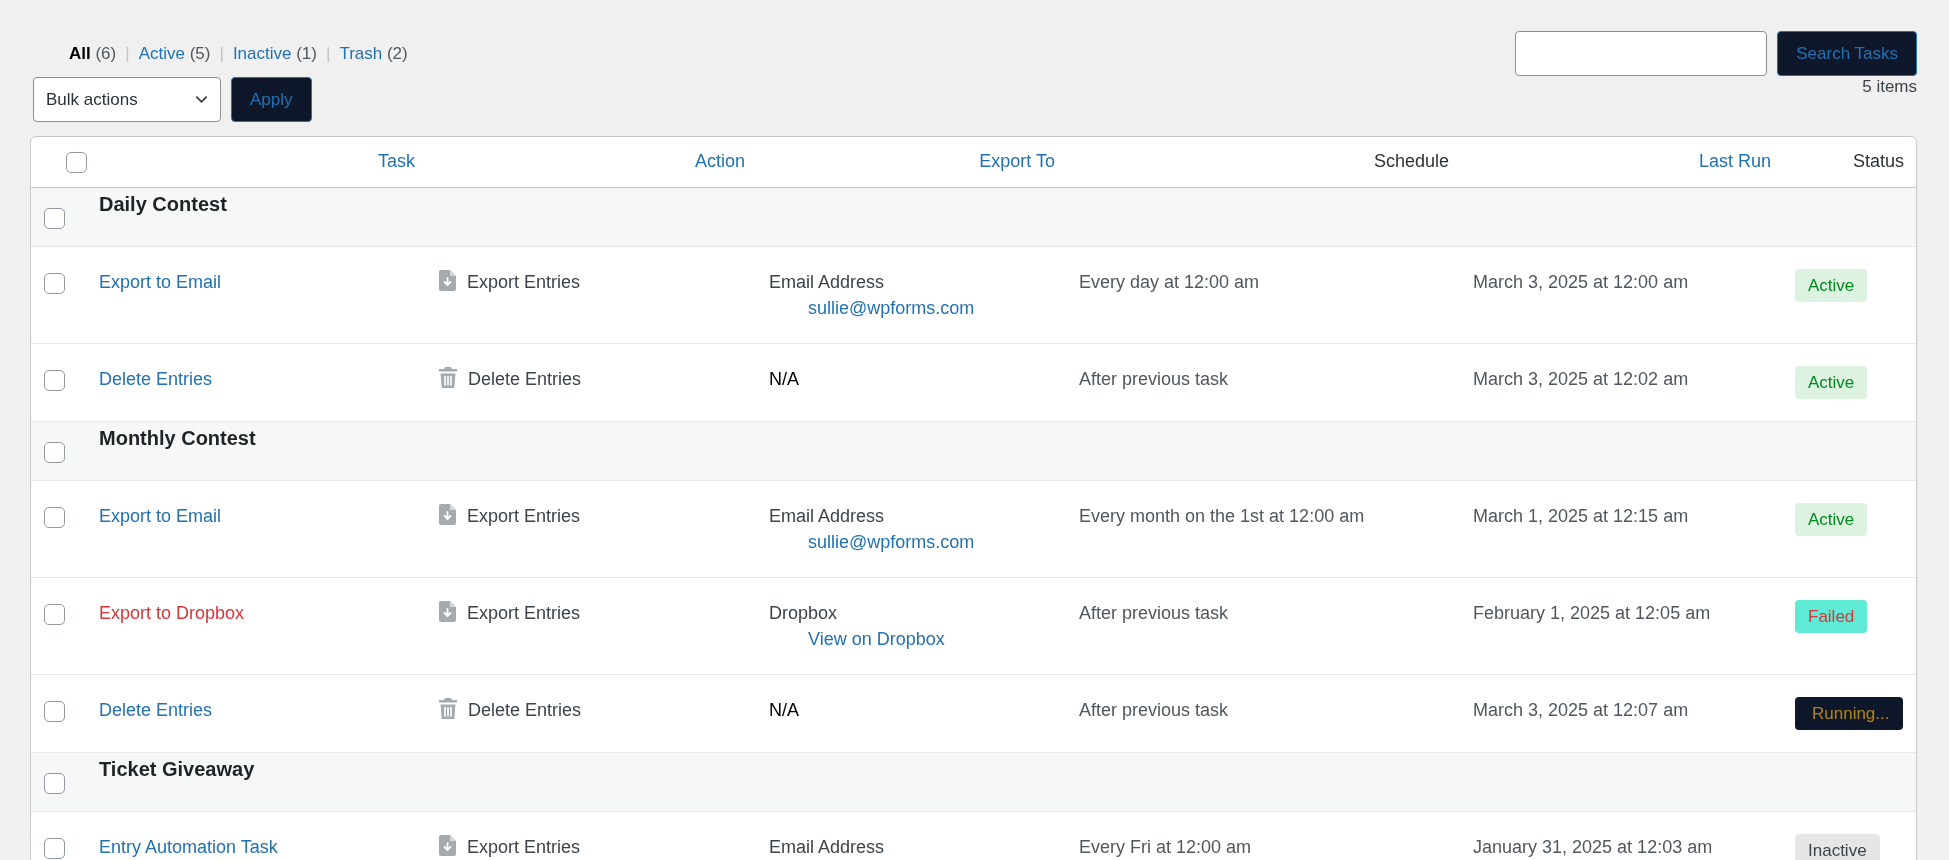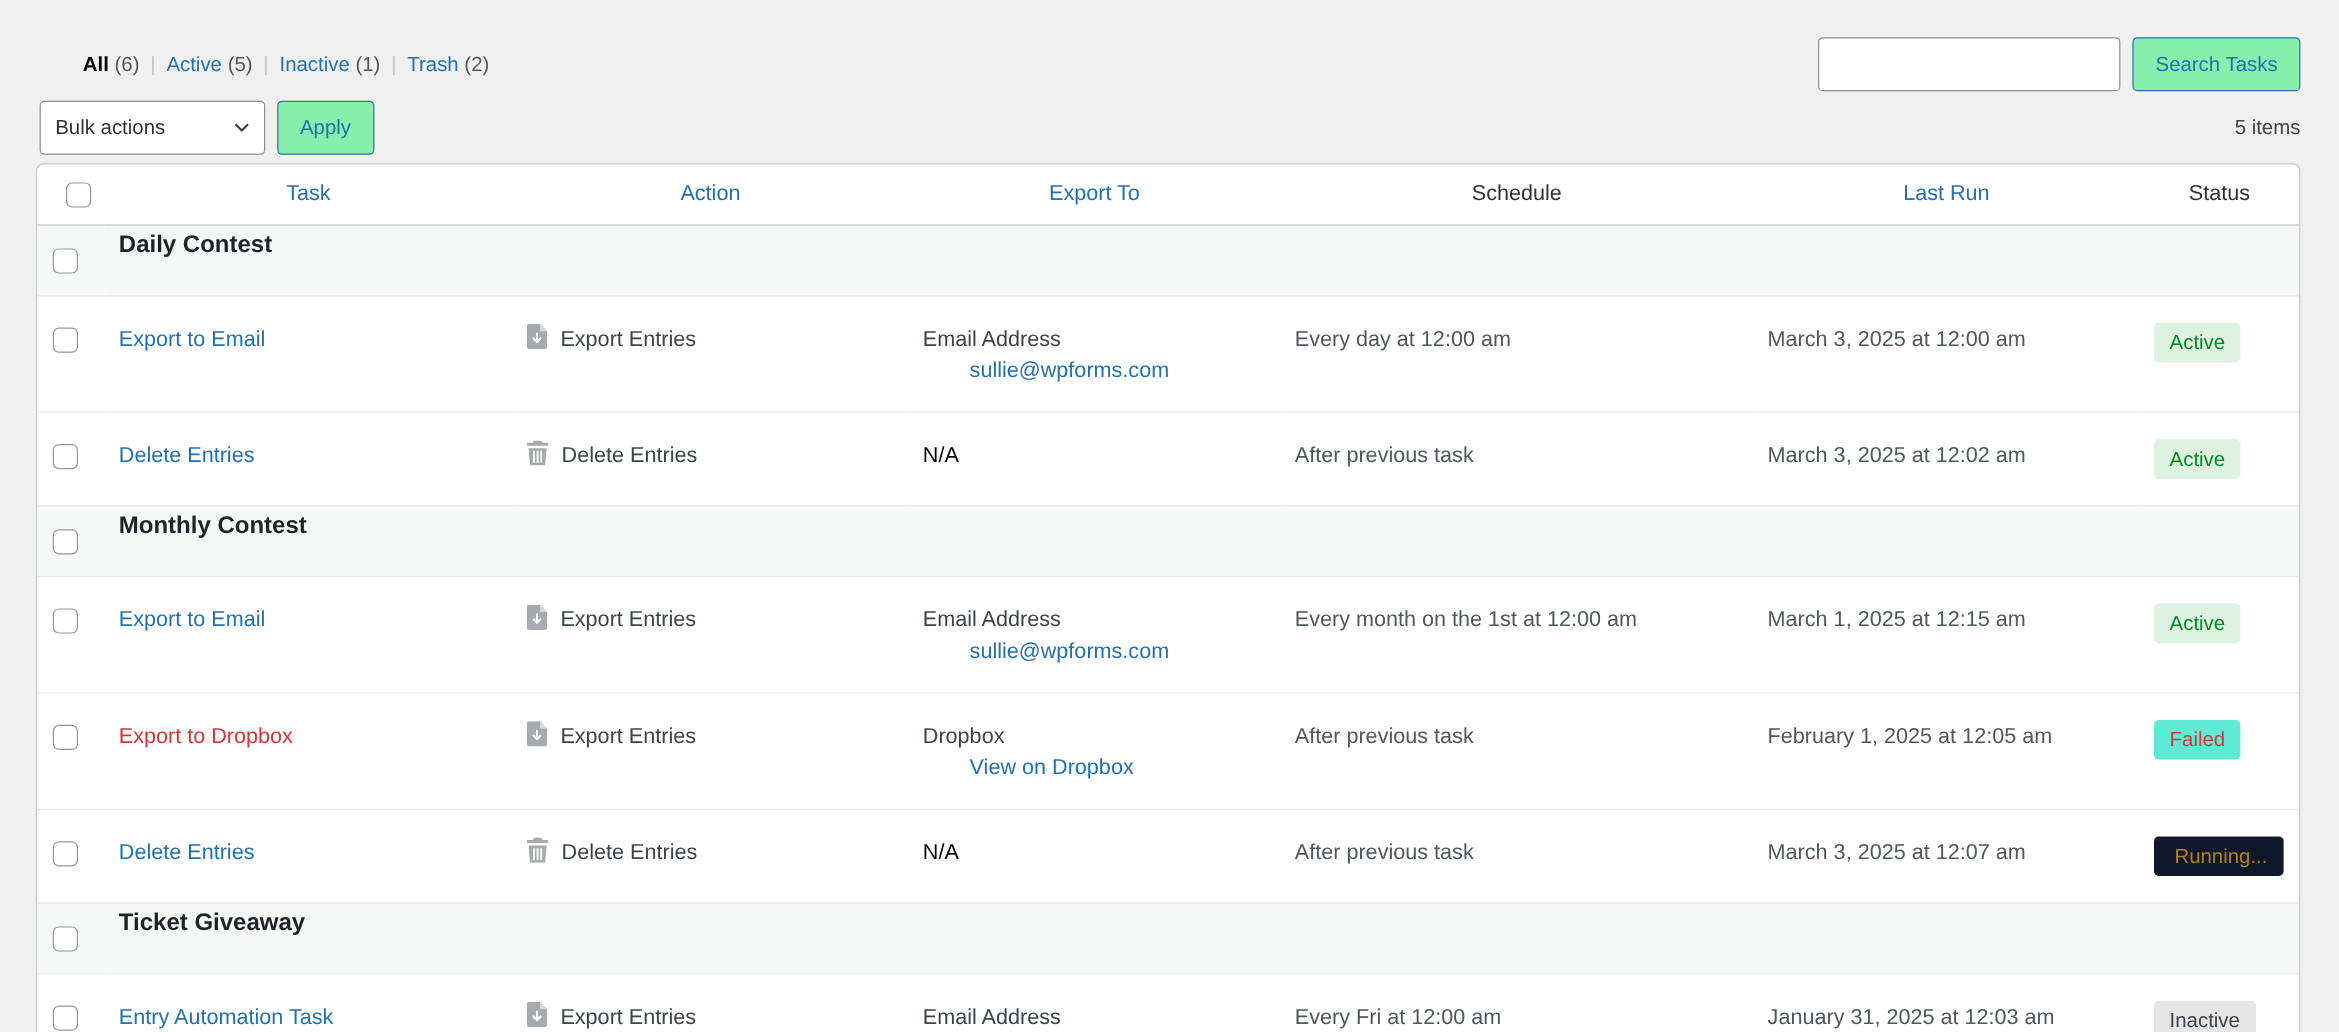--- a/index.html
+++ b/index.html
@@ -21,27 +21,27 @@
   .filters .flink.current { color: #000; font-weight: bold; }
   .filters .fcount { color: #50575e; font-weight: normal; }
   .filters .sep { color: #c3c4c7; }
   .search-box { display: flex; align-items: center; gap: 10px; }
   .search-input {
     width: 252px; height: 45px; border: 1px solid #8c8f94; border-radius: 4px;
     background: #fff; font-size: 17px; padding: 0 10px; color: #2c3338; outline: none;
   }
   .btn-secondary {
     height: 45px; padding: 0 18px; font-size: 17px;
-    color: #2271b1; background: #86efac; border: 1px solid #2271b1;
+    color: #2271b1; background: #0f172a; border: 1px solid #2271b1;
     border-radius: 4px; cursor: pointer; font-family: inherit;
   }
 
   
   .toolbar-second {
-    display: flex; justify-content: space-between; align-items: center;
+    display: flex; justify-content: space-between; align-items: flex-start;
     padding: 0 32px 0 33px; height: 59px;
   }
   .bulk { display: flex; align-items: center; gap: 10px; }
   .select-wrap { position: relative; }
   .bulk-select {
     height: 45px; width: 188px; border: 1px solid #8c8f94; border-radius: 4px;
     background: #fff; font-size: 17px; color: #2c3338; padding: 0 12px;
     display: inline-flex; align-items: center; justify-content: space-between; cursor: pointer;
   }
   .chev { width: 13px; height: 13px; margin-left: 14px; }
@@ -50,21 +50,21 @@
   
   .table-wrap {
     margin: 0 32px 0 30px;
     background: #fff;
     border: 1px solid #c7c8cb;
     border-radius: 6px;
     overflow: hidden;
   }
   table { width: 100%; border-collapse: collapse; table-layout: fixed; }
   thead th {
-    text-align: center; font-weight: normal; font-size: 18px;
+    text-align: right; font-weight: normal; font-size: 18px;
     padding: 14px 12px; border-bottom: 1px solid #c3c4c7;
     color: #2c3338; white-space: nowrap;
   }
   thead th a { color: #2271b1; }
   tbody td { font-size: 18px; padding: 22px 12px; line-height: 26px; vertical-align: top; }
   tbody tr { border-top: 1px solid #e8e8e9; }
   tbody tr:first-child { border-top: none; }
   tr.group-row { background: #f6f7f7; }
   tr.group-row td { padding: 3px 12px; font-size: 20px; font-weight: bold; color: #1d2327; }
   .cb-cell { padding: 22px 0 22px 13px !important; width: 56px; }

